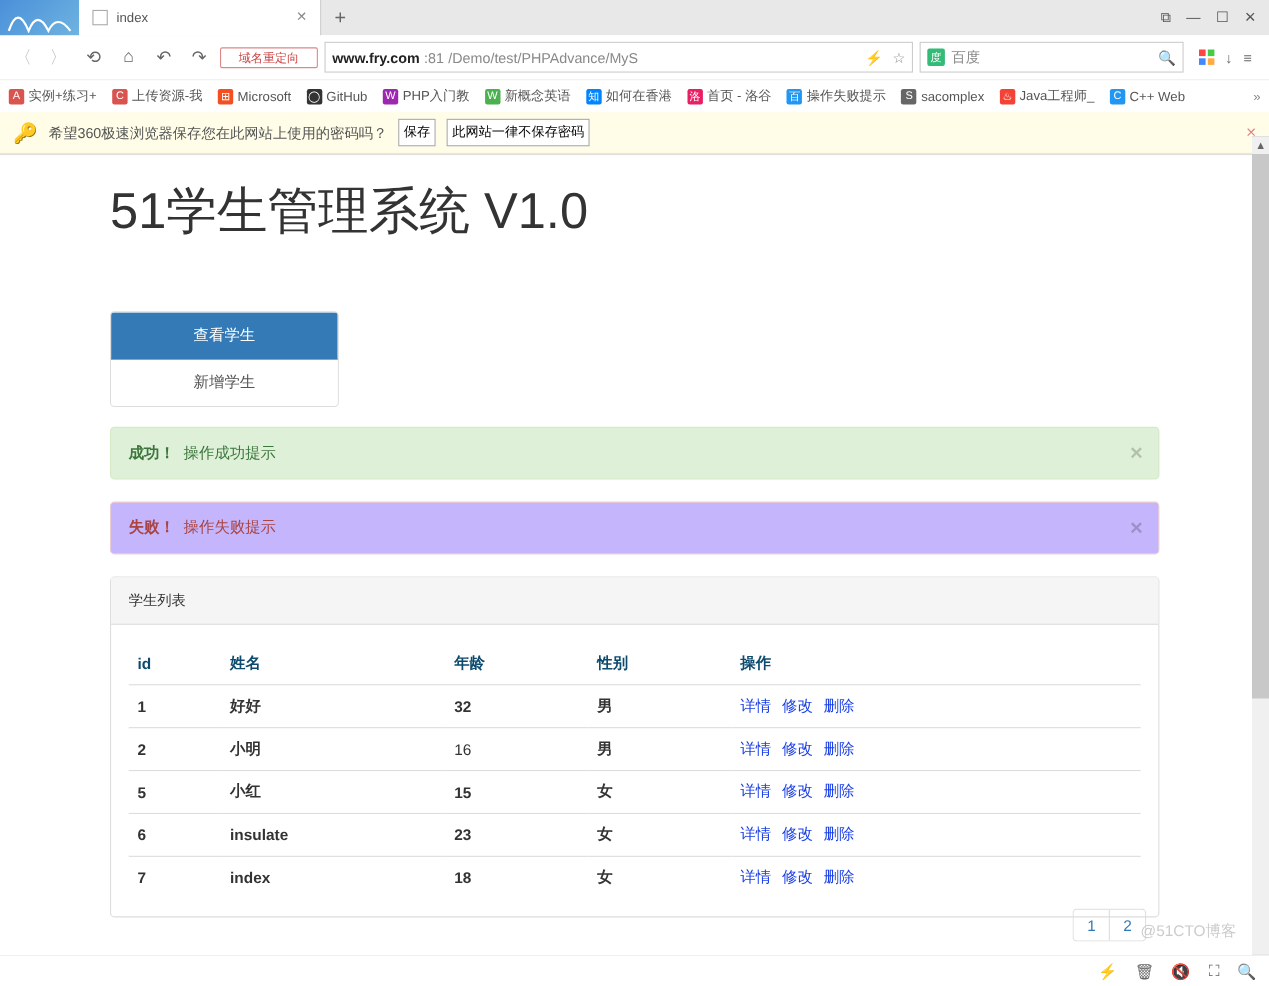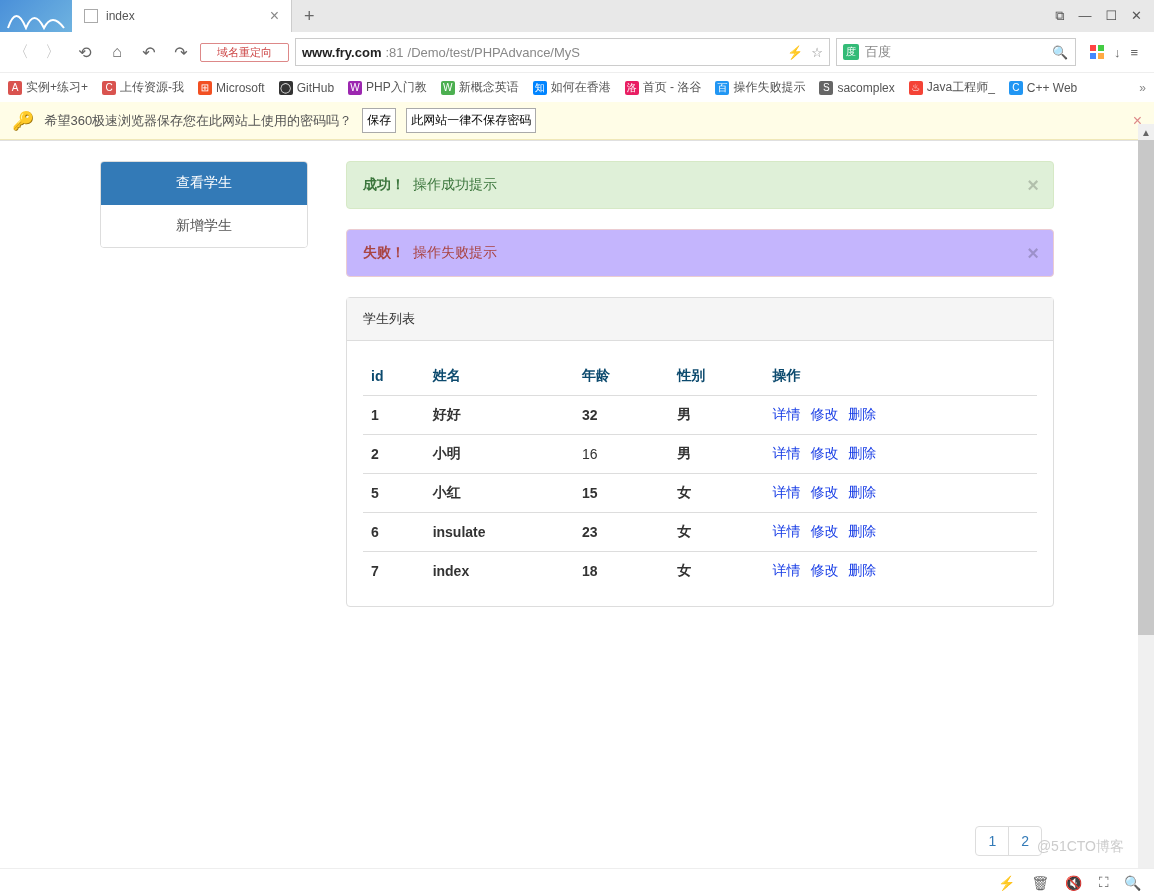--- a/index.html
+++ b/index.html
@@ -39,21 +39,21 @@
 .bm-more { margin-left: auto; color: #888; }
 
 .password-bar { display: flex; align-items: center; height: 38px; background: #fffde7; border-bottom: 1px solid #f0e8b8; padding: 0 12px; gap: 10px; font-size: 13px; color: #555; }
 .key-icon { color: #c9a227; font-size: 18px; }
 .pw-btn { border: 1px solid #aaa; background: #fff; padding: 3px 4px; font-size: 12px; text-align: center; }
 .pw-close { margin-left: auto; color: #d88; font-size: 16px; }
 
 
 .page { padding: 20px 100px 40px 100px; position: relative; }
 .page-title { font-size: 46px; font-weight: 300; color: #333; margin-bottom: 60px; }
-.layout { display: flex; gap: 38px; }
+.layout { display: flex; gap: 18px; flex-direction: column; }
 .sidebar { width: 208px; }
 .list-group { border: 1px solid #ddd; border-radius: 4px; overflow: hidden; }
 .list-item { padding: 12px 16px; text-align: center; font-size: 14px; border-bottom: 1px solid #ddd; background: #fff; color: #555; }
 .list-item:last-child { border-bottom: none; }
 .list-item.active { background: #337ab7; color: #fff; border-color: #337ab7; }
 .main { flex: 1; }
 .alert { padding: 14px 16px; border-radius: 4px; margin-bottom: 20px; font-size: 14px; position: relative; }
 .alert-success { background: #dff0d8; border: 1px solid #d6e9c6; color: #3c763d; }
 .alert-danger { background: #c4b5fd; border: 1px solid #ebccd1; color: #a94442; }
 .alert b { margin-right: 4px; }
@@ -192,20 +192,21 @@
   <div class="password-bar">
     <span class="key-icon">🔑</span>
     <span>希望360极速浏览器保存您在此网站上使用的密码吗？</span>
     <button class="pw-btn">保存</button>
     <button class="pw-btn">此网站一律不保存密码</button>
     <span class="pw-close">×</span>
   </div>
 </div>
 
 <div class="page">
+  <h1 class="page-title">51学生管理系统 V1.0</h1>
   <div class="layout">
     <div class="sidebar">
       <div class="list-group" id="sidebar-list">
           <div class="list-item active">查看学生</div>
           <div class="list-item">新增学生</div>
         </div>
     </div>
     <div class="main">
       <div class="alert alert-success">
         <b>成功！</b>

